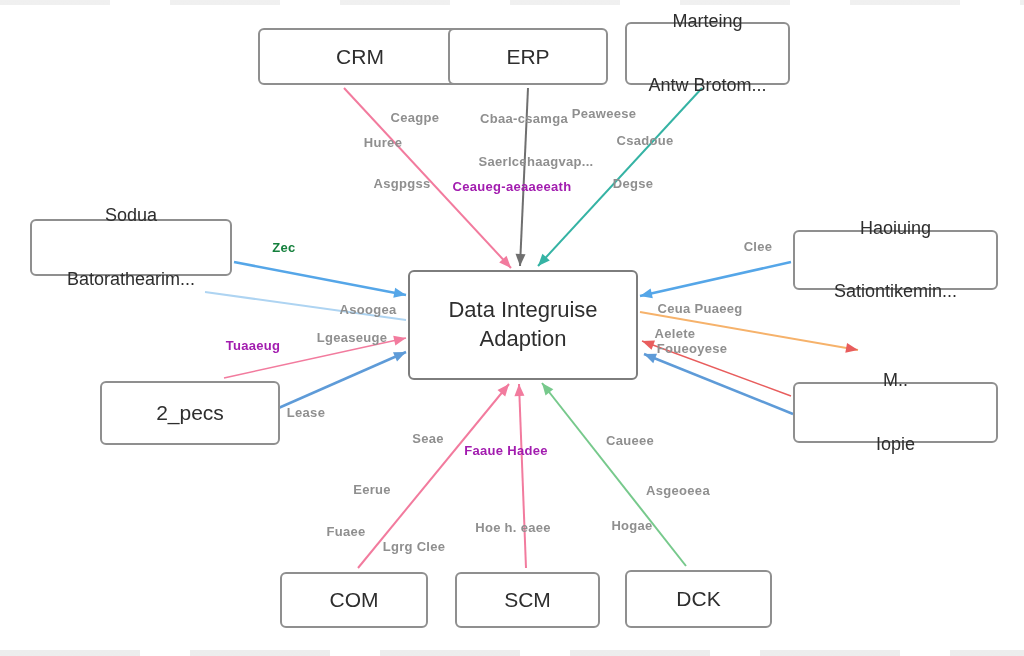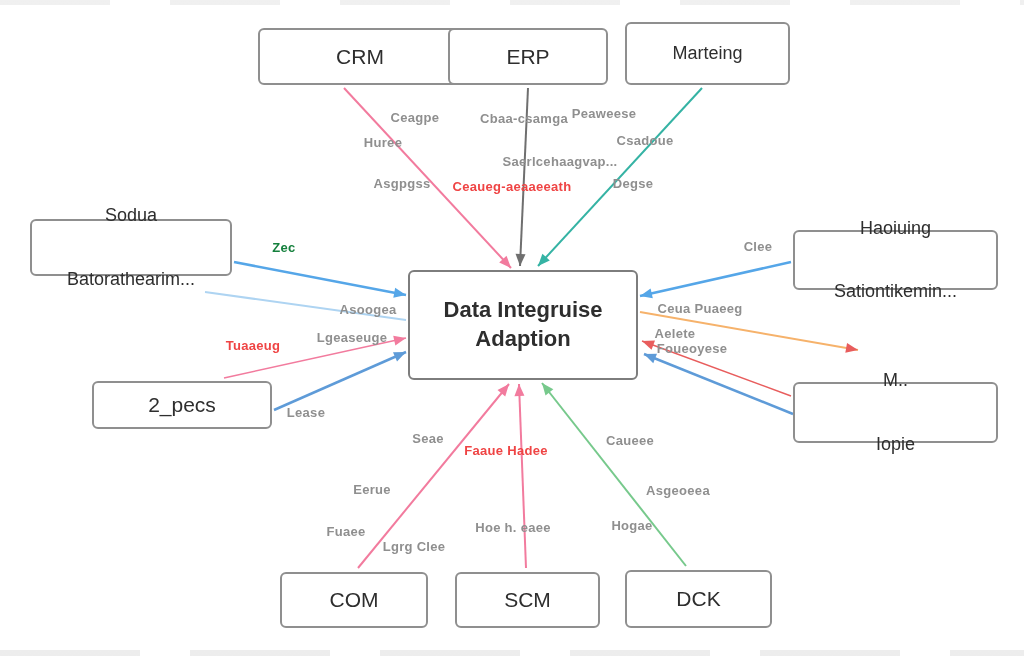--- a/index.html
+++ b/index.html
@@ -6,26 +6,26 @@
   body{width:1024px;height:656px;position:relative;font-family:"Liberation Sans",sans-serif;overflow:hidden;}
   #stage{position:absolute;inset:0;filter:blur(0.35px);}
   svg.wires{position:absolute;left:0;top:0;z-index:1;}
   .node{
     position:absolute;box-sizing:border-box;background:#ffffff;
     border:2px solid #8f8f8f;border-radius:6px;
     display:flex;flex-direction:column;align-items:center;justify-content:center;
     color:#2e2e2e;text-align:center;line-height:1.3;z-index:2;font-size:21px;
   }
   .node.two-line{font-size:18px;gap:40px;}
-  .node.center-node{font-size:22px;border-color:#7d7d7d;z-index:3;font-weight:bold;}
+  .node.center-node{font-size:22px;border-color:#7d7d7d;z-index:3;}
   .lbl{
     position:absolute;transform:translate(-50%,-50%);z-index:4;
     font-size:13px;font-weight:bold;color:#8f8f8f;letter-spacing:.3px;white-space:nowrap;
   }
-  .lbl.pink{color:#ef4444;}
+  .lbl.pink{color:#a21caf;}
   .lbl.blue{color:#15803d;}
   .artifact{position:absolute;left:0;width:100%;z-index:0;opacity:.55;}
   .artifact.top{top:0;height:5px;background:repeating-linear-gradient(90deg,#e3e3e3 0 110px,transparent 110px 170px);}
   .artifact.bottom{bottom:0;height:6px;background:repeating-linear-gradient(90deg,#dedede 0 140px,transparent 140px 190px);}
 </style>
 </head>
 <body>
 
 <div id="stage">
 
@@ -77,30 +77,31 @@
   </svg>
 
   <div class="node" style="left:258px;top:28px;width:204px;height:57px">
     <span>CRM</span>
   </div>
   <div class="node" style="left:448px;top:28px;width:160px;height:57px">
     <span>ERP</span>
   </div>
   <div class="node two-line" style="left:625px;top:22px;width:165px;height:63px">
     <span>Marteing</span>
+    <span>Antw Brotom...</span>
   </div>
   <div class="node two-line" style="left:30px;top:219px;width:202px;height:57px">
     <span>Sodua</span>
     <span>Batorathearim...</span>
   </div>
   <div class="node two-line" style="left:793px;top:230px;width:205px;height:60px">
     <span>Haoiuing</span>
     <span>Sationtikemin...</span>
   </div>
-  <div class="node" style="left:92px;top:381px;width:180px;height:48px">
+  <div class="node" style="left:100px;top:381px;width:180px;height:64px">
     <span>2_pecs</span>
   </div>
   <div class="node two-line" style="left:793px;top:382px;width:205px;height:61px">
     <span>M..</span>
     <span>Iopie</span>
   </div>
   <div class="node center-node" style="left:408px;top:270px;width:230px;height:110px">
     <span>Data Integruise</span>
     <span>Adaption</span>
   </div>
@@ -111,21 +112,21 @@
     <span>SCM</span>
   </div>
   <div class="node" style="left:625px;top:570px;width:147px;height:58px">
     <span>DCK</span>
   </div>
 
   <span class="lbl" style="left:415px;top:117px">Ceagpe</span>
   <span class="lbl" style="left:383px;top:142px">Huree</span>
   <span class="lbl" style="left:402px;top:183px">Asgpgss</span>
   <span class="lbl" style="left:524px;top:118px">Cbaa-csamga</span>
-  <span class="lbl" style="left:560px;top:161px">Saerlcehaagvap...</span>
+  <span class="lbl" style="left:536px;top:161px">Saerlcehaagvap...</span>
   <span class="lbl pink" style="left:512px;top:186px">Ceaueg-aeaaeeath</span>
   <span class="lbl" style="left:604px;top:113px">Peaweese</span>
   <span class="lbl" style="left:645px;top:140px">Csadoue</span>
   <span class="lbl" style="left:633px;top:183px">Degse</span>
   <span class="lbl blue" style="left:284px;top:247px">Zec</span>
   <span class="lbl" style="left:368px;top:309px">Asoogea</span>
   <span class="lbl" style="left:352px;top:337px">Lgeaseuge</span>
   <span class="lbl pink" style="left:253px;top:345px">Tuaaeug</span>
   <span class="lbl" style="left:306px;top:412px">Lease</span>
   <span class="lbl" style="left:758px;top:246px">Clee</span>

